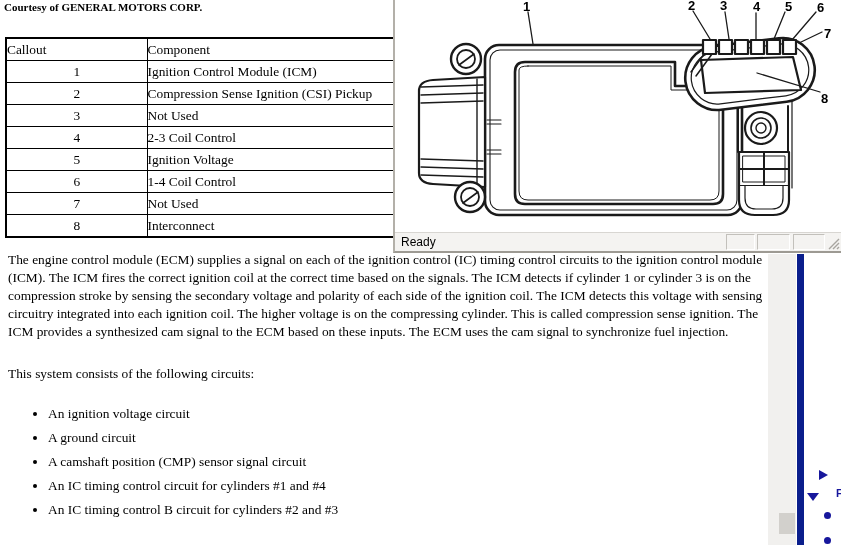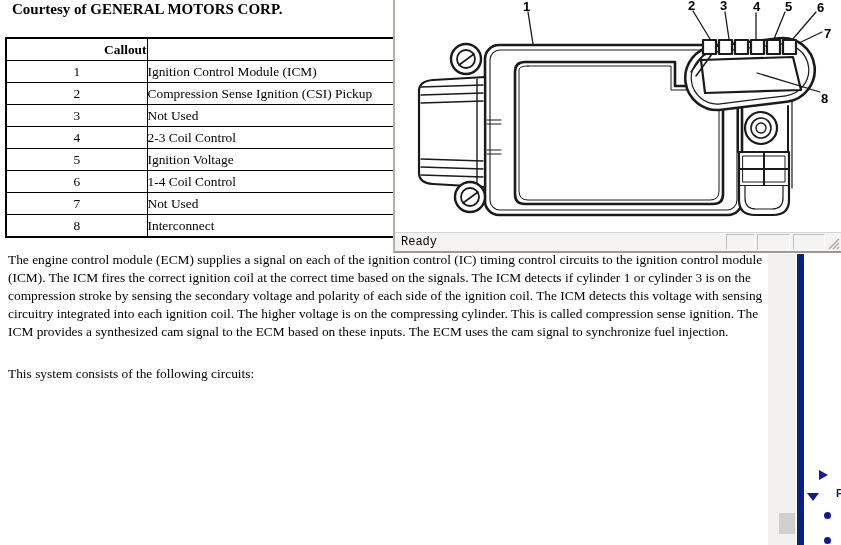--- a/index.html
+++ b/index.html
@@ -1,26 +1,26 @@
 <!DOCTYPE html>
 <html><head>
 <meta charset="utf-8">
 <style>
   html,body{margin:0;padding:0;}
   body{width:841px;height:545px;position:relative;overflow:hidden;background:#ffffff;
        font-family:"Liberation Serif",serif;color:#000;}
 
   
-  .courtesy{position:absolute;left:12px;top:1px;font-size:15px;font-weight:bold;white-space:nowrap;}
+  .courtesy{position:absolute;left:4px;top:1px;font-size:11px;font-weight:bold;white-space:nowrap;}
 
   table.callouts{position:absolute;left:5px;top:37px;width:690px;border-collapse:collapse;
                  border:2px solid #000;table-layout:fixed;font-size:13.4px;}
   table.callouts th,table.callouts td{border:1px solid #000;height:21px;padding:0;overflow:hidden;white-space:nowrap;}
   table.callouts col.c1{width:141px;}
-  table.callouts th{font-weight:bold;text-align:right;}
+  table.callouts th{font-weight:normal;text-align:left;}
   td.num{text-align:center;}
   td.comp{text-align:left;padding-left:3px;}
 
   .doc-text{position:absolute;left:8px;top:251px;width:766px;font-size:13.4px;line-height:18px;}
   .doc-text p{margin:0;}
   .doc-text p.intro{margin-top:24px;}
   .doc-text ul{margin:23px 0 0 0;padding:0 0 0 40px;}
   .doc-text li{line-height:15px;margin-bottom:9px;white-space:nowrap;}
 
   
@@ -36,21 +36,21 @@
   .tree-label{position:absolute;left:19px;top:233px;font-family:"Liberation Sans",sans-serif;
               font-size:11px;font-weight:bold;color:#17179c;white-space:nowrap;padding-left:13px;}
   .tree-dot{position:absolute;width:7px;height:7px;border-radius:50%;background:#17179c;}
   .tree-dot.d1{left:20px;top:258px;} .tree-dot.d2{left:20px;top:283px;}
 
   
   .viewer{position:absolute;left:393px;top:0;width:448px;height:253px;box-sizing:border-box;
           background:#fff;border-left:2px solid #b3b0a9;border-bottom:2px solid #9d9a93;z-index:10;}
   .viewer .canvas{position:relative;width:446px;height:232px;background:#fff;}
   .statusbar{position:relative;width:446px;height:19px;background:#f4f3f1;border-top:1px solid #d8d6d2;
-             box-sizing:border-box;font-family:Liberation Mono, monospace;font-size:12px;color:#000;}
+             box-sizing:border-box;font-family:Liberation Sans, sans-serif;font-size:12px;color:#000;}
   .status-text{position:absolute;left:6px;top:2px;}
   .status-panel{position:absolute;top:1px;height:14px;border:1px solid #c2c0bb;
                 border-right-color:#ffffff;border-bottom-color:#ffffff;background:#f4f3f1;}
   .sp1{left:331px;width:27px;} .sp2{left:362px;width:31px;} .sp3{left:398px;width:30px;}
   .grip{position:absolute;right:1px;bottom:1px;}
 </style>
 </head>
 <body>
 
 <div class="courtesy">Courtesy of GENERAL MOTORS CORP.</div>
@@ -96,20 +96,27 @@
   <tr>
     <td class="num">8</td>
     <td class="comp">Interconnect</td>
   </tr>
 </tbody>
   </table>
 
 <div class="doc-text">
   <p>The engine control module (ECM) supplies a signal on each of the ignition control (IC) timing control circuits to the ignition control module (ICM). The ICM fires the correct ignition coil at the correct time based on the signals. The ICM detects if cylinder 1 or cylinder 3 is on the compression stroke by sensing the secondary voltage and polarity of each side of the ignition coil. The ICM detects this voltage with sensing circuitry integrated into each ignition coil. The higher voltage is on the compressing cylinder. This is called compression sense ignition. The ICM provides a synthesized cam signal to the ECM based on these inputs. The ECM uses the cam signal to synchronize fuel injection.</p>
   <p class="intro">This system consists of the following circuits:</p>
+  <ul>
+    <li>An ignition voltage circuit</li>
+    <li>A ground circuit</li>
+    <li>A camshaft position (CMP) sensor signal circuit</li>
+    <li>An IC timing control circuit for cylinders #1 and #4</li>
+    <li>An IC timing control B circuit for cylinders #2 and #3</li>
+  </ul>
 </div>
 
 <div class="scroll-strip">
   <div class="scroll-thumb"></div>
 </div>
 <div class="splitter"></div>
 
 <div class="tree-frag">
   <div class="tri-right"></div>
   <div class="tri-down"></div>

